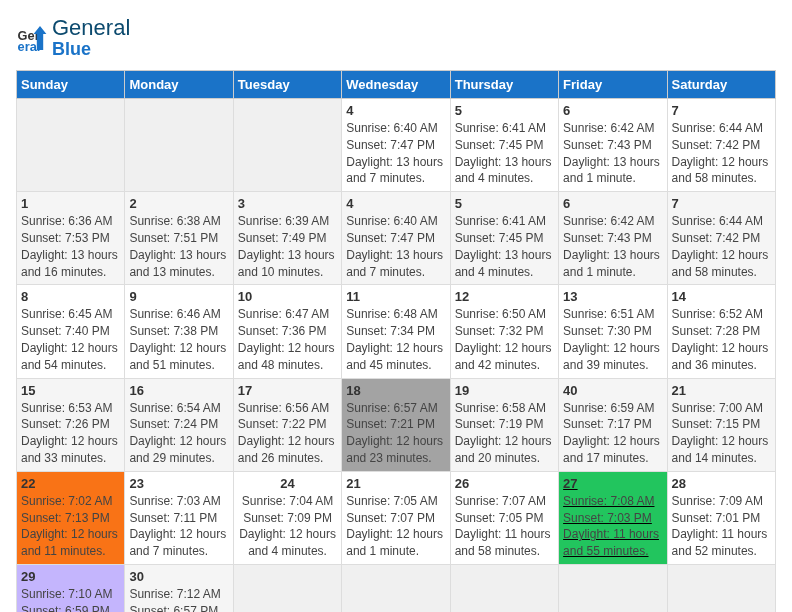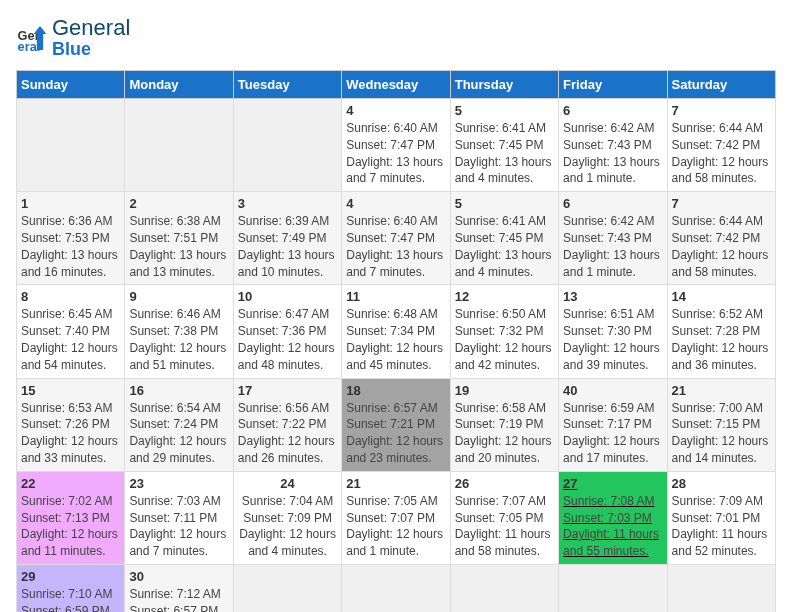--- a/index.html
+++ b/index.html
@@ -318,21 +318,21 @@
         <td style="background: rgb(245, 245, 245);">
         <span class="day-num">21</span>
         <div class="day-info">
           <span>Sunrise: 7:00 AM</span><br>
           <span>Sunset: 7:15 PM</span><br>
           <span>Daylight: 12 hours and 14 minutes.</span>
         </div>
       </td>
       </tr>
       <tr style="background: rgb(255, 255, 255);">
-        <td style="background: #f0abfc; margin-top: 47px;">
+        <td style="background: #f97316; margin-top: 47px;">
         <span class="day-num">22</span>
         <div class="day-info">
           <span>Sunrise: 7:02 AM</span><br>
           <span>Sunset: 7:13 PM</span><br>
           <span>Daylight: 12 hours and 11 minutes.</span>
         </div>
       </td>
         <td style="background: rgb(255, 255, 255);">
         <span class="day-num">23</span>
         <div class="day-info">

